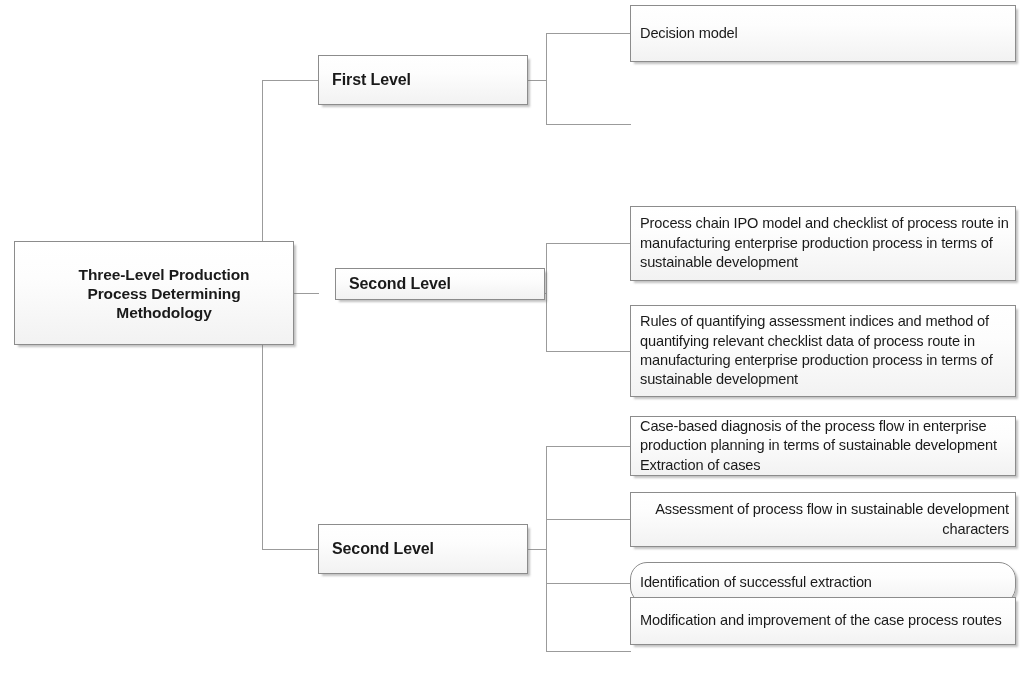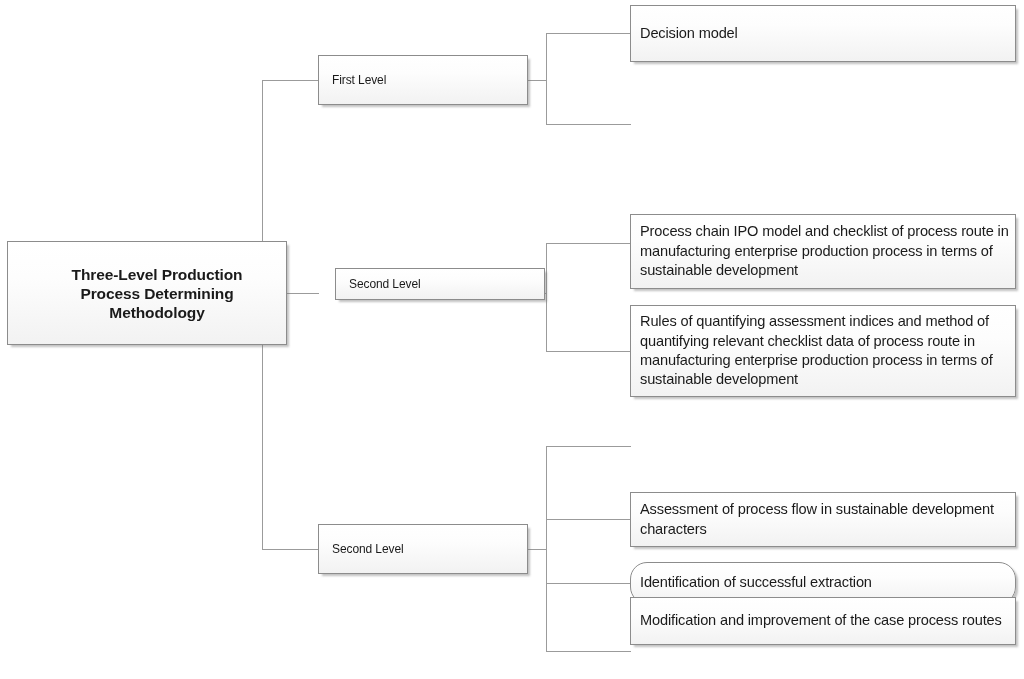--- a/index.html
+++ b/index.html
@@ -38,22 +38,22 @@
   .node.root .txt{
     font-weight:bold;
     font-size:15.5px;
     line-height:19px;
     letter-spacing:-0.1px;
     padding:0 10px;
   }
 
   
   .node.level .txt{
-    font-weight:normal;
-    font-size:12px;
+    font-weight:bold;
+    font-size:16px;
     line-height:20px;
     letter-spacing:-0.1px;
     padding-left:13px;
   }
 
   
   .node.leaf .txt{
     font-weight:normal;
     font-size:14.6px;
     line-height:19.4px;
@@ -87,21 +87,21 @@
   <div class="line h" style="left:546px;top:243px;width:85px;"></div>
   <div class="line h" style="left:546px;top:351px;width:85px;"></div>
 
   <div class="line h" style="left:528px;top:549px;width:19px;"></div>
   <div class="line v" style="left:546px;top:446px;height:205px;"></div>
   <div class="line h" style="left:546px;top:446px;width:85px;"></div>
   <div class="line h" style="left:546px;top:519px;width:85px;"></div>
   <div class="line h" style="left:546px;top:583px;width:85px;"></div>
   <div class="line h" style="left:546px;top:651px;width:85px;"></div>
 
-  <div class="node root" style="left:7px;top:241px;width:280px;height:104px;padding-left:20px;">
+  <div class="node root" style="left:14px;top:241px;width:280px;height:104px;padding-left:20px;">
     <span class="txt">Three-Level Production
 Process Determining
 Methodology</span>
   </div>
 
   <div class="node level" style="left:318px;top:55px;width:210px;height:50px;">
     <span class="txt">First Level</span>
   </div>
 
   <div class="node level" style="left:335px;top:268px;width:210px;height:32px;">
@@ -110,30 +110,33 @@
 
   <div class="node level" style="left:318px;top:524px;width:210px;height:50px;">
     <span class="txt">Second Level</span>
   </div>
 
   <div class="node leaf" style="left:630px;top:5px;width:386px;height:57px;">
     <span class="txt">Decision model</span>
   </div>
 
 
-  <div class="node leaf" style="left:630px;top:206px;width:386px;height:75px;margin-top:8px;">
+  <div class="node leaf" style="left:630px;top:206px;width:386px;height:75px;">
     <span class="txt">Process chain IPO model and checklist of process route in manufacturing enterprise production process in terms of sustainable development</span>
   </div>
 
   <div class="node leaf" style="left:630px;top:305px;width:386px;height:92px;">
     <span class="txt">Rules of quantifying assessment indices and method of quantifying relevant checklist data of process route in manufacturing enterprise production process in terms of sustainable development</span>
   </div>
 
+  <div class="node leaf" style="left:630px;top:416px;width:386px;height:60px;">
+    <span class="txt">Case-based diagnosis of the process flow in enterprise production planning in terms of sustainable development Extraction of cases</span>
+  </div>
 
-  <div class="node leaf" style="left:630px;top:492px;width:386px;height:55px;">
+  <div class="node leaf" style="left:630px;top:492px;width:386px;height:55px;text-align:right;">
     <span class="txt">Assessment of process flow in sustainable development characters</span>
   </div>
 
   <div class="node leaf" style="left:630px;top:562px;width:386px;height:42px;border-radius:17px;">
     <span class="txt">Identification of successful extraction</span>
   </div>
 
   <div class="node leaf" style="left:630px;top:597px;width:386px;height:48px;">
     <span class="txt">Modification and improvement of the case process routes</span>
   </div>

